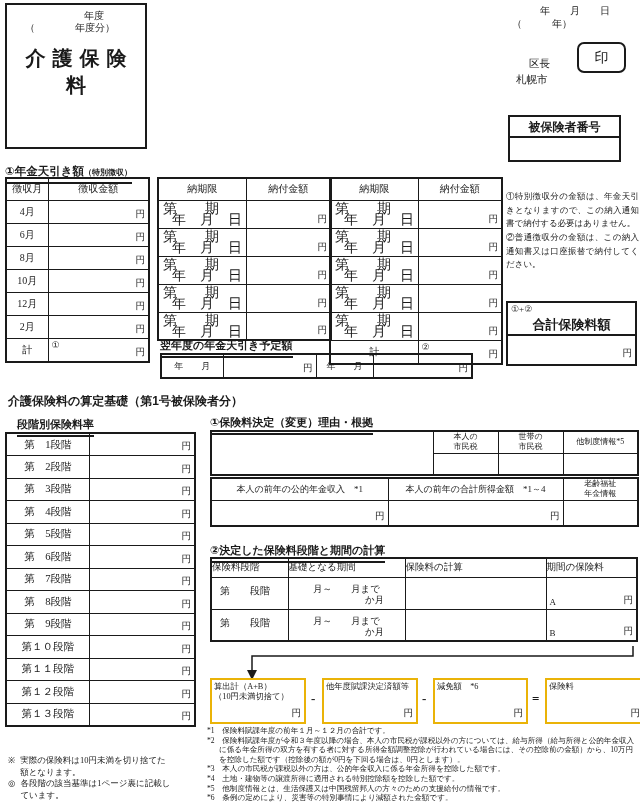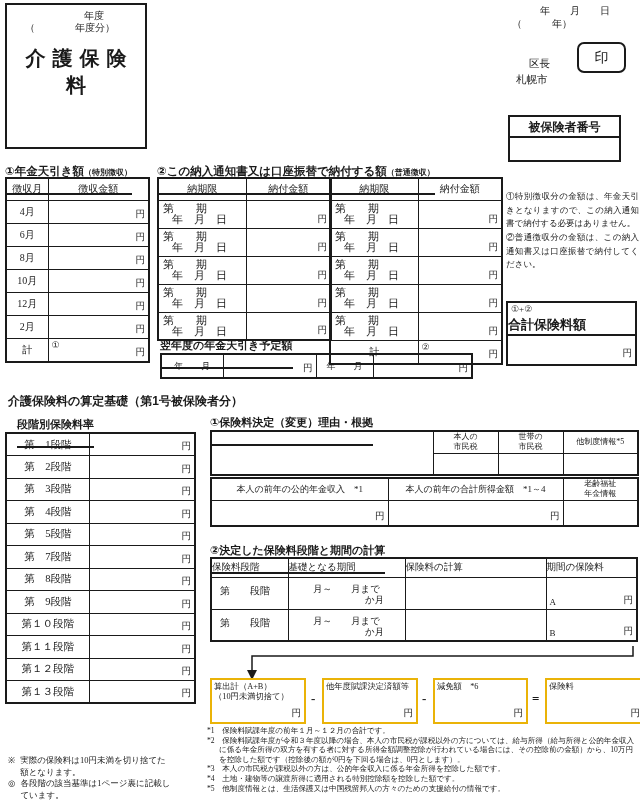--- a/index.html
+++ b/index.html
@@ -24,21 +24,21 @@
   #mayor { left:529px; top:57px; font-size:10.5px; }
   #seal  { left:577px; top:42px; width:49px; height:31px; border:2.5px solid #1a1a1a; border-radius:7px;
            display:flex; align-items:center; justify-content:center; font-size:14px; }
 
   #insured { left:508px; top:115px; width:113px; height:47px; border:2px solid #1a1a1a; }
   .ins-h { height:21px; border-bottom:2px solid #1a1a1a; text-align:center; line-height:21px;
            font-weight:bold; font-size:12px; font-family:"Liberation Sans","DejaVu Sans",sans-serif; }
   .ins-v { height:22px; }
 
   
-  .sec-title { position:absolute; display:inline-block; border-bottom:2px solid #1a1a1a; padding-bottom:14px;
+  .sec-title { position:absolute; display:inline-block; border-bottom:2px solid #1a1a1a; padding-bottom:3px;
                font-family:"Liberation Sans","DejaVu Sans",sans-serif; font-weight:bold; white-space:nowrap; }
   .st-main  { font-size:11.5px; }
   .st-paren { font-size:8px; }
   #sec1-title { left:5px;   top:161px; }
   #sec2-title { left:157px; top:161px; }
   #ny-title   { left:160px; top:338px; font-size:11px; }
   #tier-title { left:17px;  top:417px; font-size:11px; }
   #dec-title  { left:210px; top:415px; font-size:11px; }
   #stage-title{ left:210px; top:543px; font-size:11px; }
   #basis-title{ position:absolute; left:8px; top:393px; font-size:12px; font-weight:bold;
@@ -68,34 +68,34 @@
   #pension-table tr.h { height:22px; }
   #pension-table tr.t { height:24px; }
   .month { text-align:center; font-size:10px; }
 
   
   #nc-left  { left:157px; top:177px; width:173px; }
   #nc-right { left:329px; top:177px; width:172px; }
   #nc-left tr, #nc-right tr { height:28px; }
   #nc-left tr.h, #nc-right tr.h { height:22px; }
   #nc-right tr.t { height:24px; }
-  .due { vertical-align:top; padding:2px 0 0 4px !important; font-size:11px; line-height:11px;font-family:Liberation Serif, serif; }
+  .due { vertical-align:top; padding:2px 0 0 4px !important; font-size:14px; line-height:11px;font-family:Liberation Serif, serif; }
   .due-l2 { padding-left:9px; }
   .tcell { text-align:center; font-size:10px; vertical-align:middle; }
 
   
   .side-note { position:absolute; width:133px; font-size:8.5px; line-height:13.5px; text-align:justify; }
   #side-note1 { left:506px; top:190px; }
   #side-note2 { left:506px; top:231px; }
 
   
   #total-box { left:506px; top:301px; width:131px; height:65px; border:2px solid #1a1a1a; }
   .tp-top { position:relative; height:33px; border-bottom:2px solid #1a1a1a; }
   .tp-formula { position:absolute; top:1px; left:3px; font-size:9px; }
-  .tp-label { position:absolute; top:13px; left:0; width:100%; font-size:13px; font-weight:bold;
+  .tp-label { position:absolute; top:13px; left:0; width:100%; text-align:center; font-size:13px; font-weight:bold;
               font-family:"Liberation Sans","DejaVu Sans",sans-serif; }
   .tp-bottom { position:relative; height:26px; }
 
   
   #ny-table { left:160px; top:353px; width:311px; }
   #ny-table tr { height:24px; }
   .ym { text-align:center; font-size:9px; vertical-align:middle; }
 
   
   #tier-table { left:5px; top:432px; width:189px; }
@@ -207,23 +207,20 @@
     <tr class="t">
       <td class="month">計</td>
       <td class="amt rel">
         <span class="mark-tl">①</span>
         <span>円</span>
       </td>
     </tr>
   </tbody>
     </table>
 
-  <div id="sec2-title" class="sec-title">
-    <span class="st-main">②この納入通知書又は口座振替で納付する額</span><span class="st-paren">（普通徴収）</span>
-  </div>
   <table id="nc-left" class="tbl">
     <colgroup>
         <col class="w88">
         <col class="w85">
       </colgroup>
     <tbody>
         <tr class="h">
       <th class="hdr">納期限</th>
       <th class="hdr">納付金額</th>
     </tr>
@@ -369,20 +366,24 @@
     <tr>
           <td class="tier-label">第　3段階</td>
           <td class="amt"><span>円</span></td>
         </tr>
     <tr>
           <td class="tier-label">第　4段階</td>
           <td class="amt"><span>円</span></td>
         </tr>
     <tr>
           <td class="tier-label">第　5段階</td>
+          <td class="amt"><span>円</span></td>
+        </tr>
+    <tr>
+          <td class="tier-label">第　6段階</td>
           <td class="amt"><span>円</span></td>
         </tr>
     <tr>
           <td class="tier-label">第　7段階</td>
           <td class="amt"><span>円</span></td>
         </tr>
     <tr>
           <td class="tier-label">第　8段階</td>
           <td class="amt"><span>円</span></td>
         </tr>
@@ -532,15 +533,16 @@
     <span class="fb-l1">保険料</span>
     <span class="yen-br">円</span>
   </div>
 
   <div id="footnotes" class="abs">
     <div class="fn">*1　保険料賦課年度の前年１月～１２月の合計です。</div>
     <div class="fn">*2　保険料賦課年度が令和３年度以降の場合、本人の市民税が課税以外の方については、給与所得（給与所得と公的年金収入に係る年金所得の双方を有する者に対する所得金額調整控除が行われている場合には、その控除前の金額）から、10万円を控除した額です（控除後の額が0円を下回る場合は、0円とします）。</div>
     <div class="fn">*3　本人の市民税が課税以外の方は、公的年金収入に係る年金所得を控除した額です。</div>
     <div class="fn">*4　土地・建物等の譲渡所得に適用される特別控除額を控除した額です。</div>
     <div class="fn">*5　他制度情報とは、生活保護又は中国残留邦人の方々のための支援給付の情報です。</div>
+    <div class="fn">*6　条例の定めにより、災害等の特別事情により減額された金額です。</div>
   </div>
 
 </div>
 
 </body></html>

